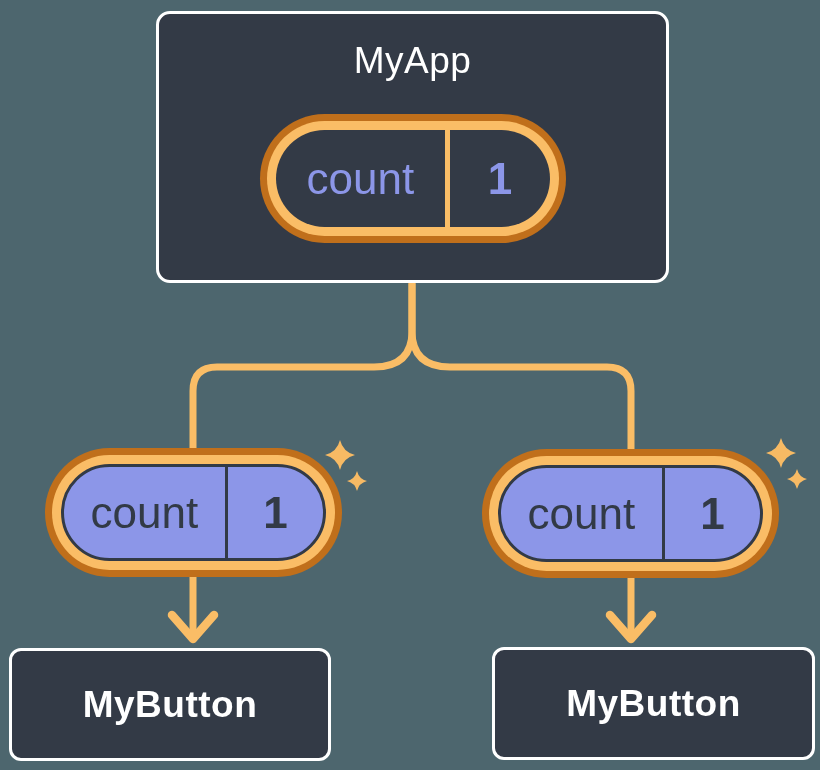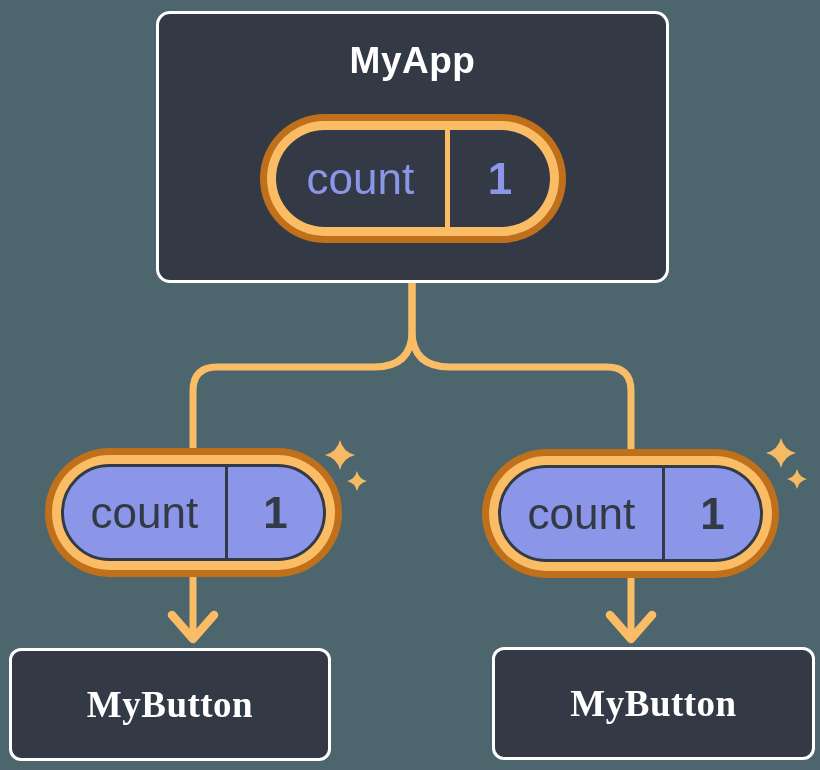--- a/index.html
+++ b/index.html
@@ -55,31 +55,30 @@
     border: 3px solid var(--card-border);
     border-radius: 14px;
     z-index: 2;
   }
   .app-card { left: 156px; top: 11px; width: 513px; height: 272px; }
   .btn-card {
     border-radius: 12px;
     display: flex;
     align-items: center;
     justify-content: center;
-    font-family: Liberation Serif, serif;
   }
   .btn-left  { left: 9px;   top: 648px; width: 322px; height: 113px; }
   .btn-right { left: 492px; top: 647px; width: 323px; height: 113px; }
 
   .card-title {
     margin-top: 26px;
     text-align: center;
     color: var(--card-text);
     font-size: 37px;
-    font-weight: 700;
+    font-weight: 400;
     letter-spacing: 0.5px;
   }
   .btn-label {
     color: var(--card-text);
     font-size: 37px;
     font-weight: 600;
     letter-spacing: 0.5px;
   }
 
   .pill {

